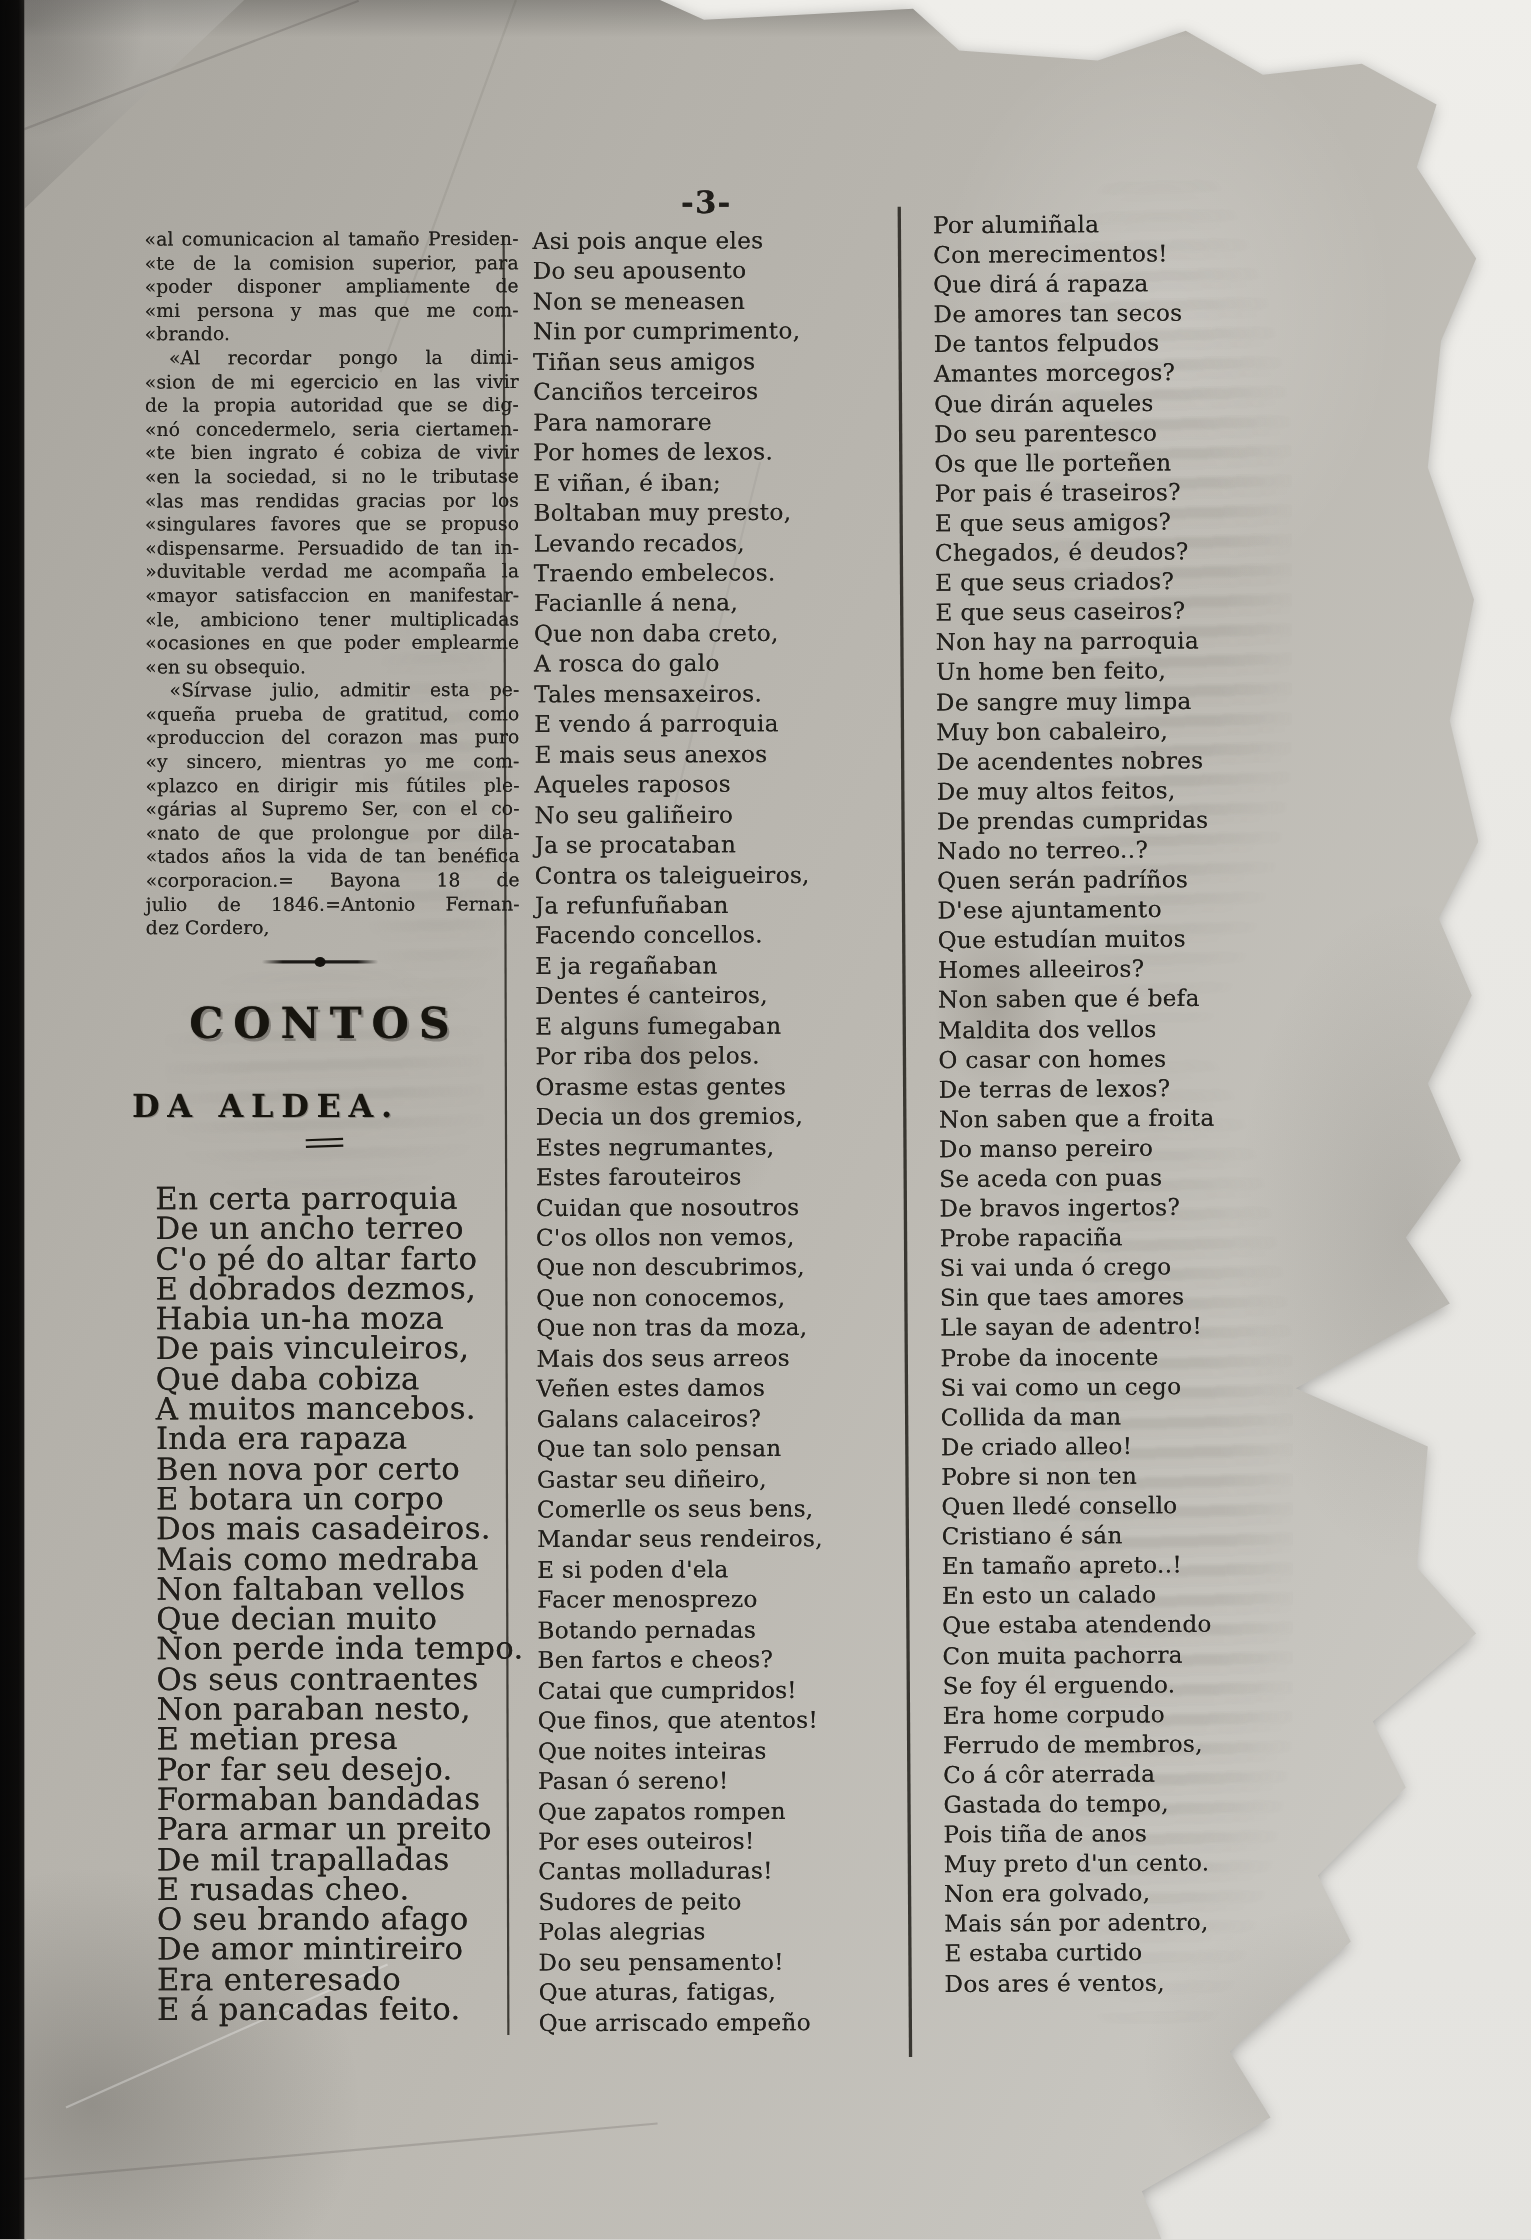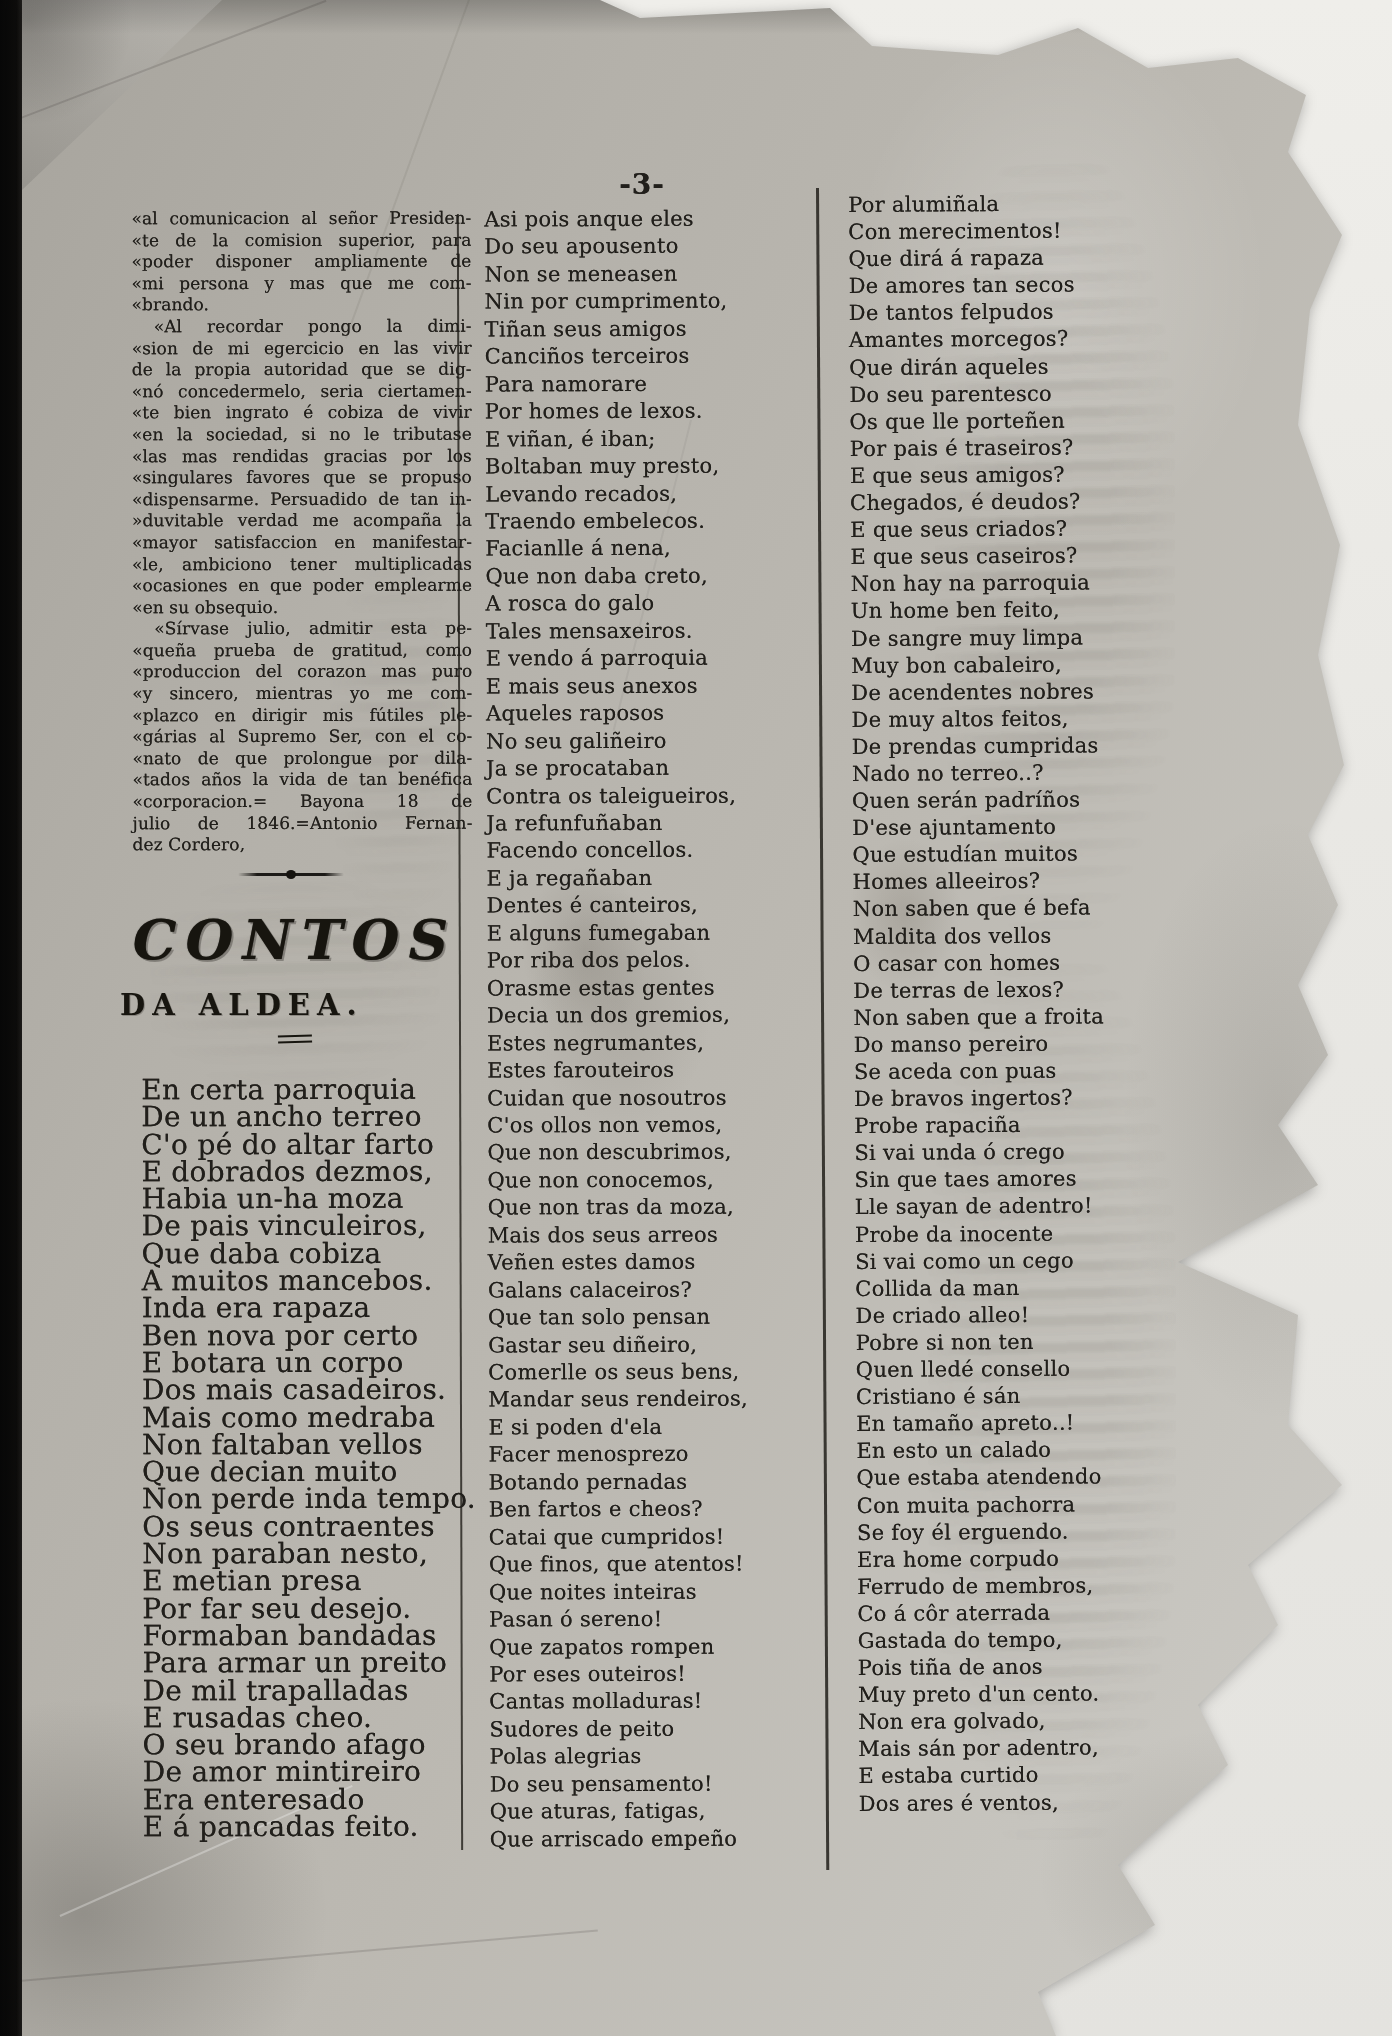--- a/index.html
+++ b/index.html
@@ -74,22 +74,22 @@
     position:absolute; left:0; top:3px; width:100%; height:3px;
     background:linear-gradient(90deg, transparent 0, #1c1a17 18%, #1c1a17 82%, transparent 100%);
     border-radius:2px;
   }
   .section-rule .dot {
     position:absolute; left:48px; top:0; width:10px; height:9px; border-radius:50%;
     background:#15130f;
   }
   .heading-title {
     position:absolute; left:120px; top:912px; width:350px; text-align:center;
-    font-size:55px; font-weight:bold; letter-spacing:9px; line-height:1;
-    color:#17150f; text-shadow:2px 2px 0 rgba(23,21,15,0.30), 0 0 1px rgba(23,21,15,0.7);font-style:italic;
+    font-size:39px; font-weight:bold; letter-spacing:9px; line-height:1;
+    color:#17150f; text-shadow:2px 2px 0 rgba(23,21,15,0.30), 0 0 1px rgba(23,21,15,0.7);
   }
   .heading-subtitle {
     position:absolute; left:120px; top:988px; width:350px; text-align:left;
     font-size:29px; font-weight:bold; letter-spacing:7px; color:#17150f;
     text-shadow:1px 1px 0 rgba(23,21,15,0.25);
   }
   .heading-flourish {
     position:absolute; left:278px; top:1035px; width:34px; height:8px;
     border-top:2.5px solid #17150f; border-bottom:2.5px solid #17150f;
     transform:rotate(-2deg);
@@ -128,21 +128,21 @@
       <div class="crease" style="left:20px; top:1980px; width:580px; height:2px; transform:rotate(-5deg); transform-origin:left center;"></div>
       <div class="crease light" style="left:60px; top:1915px; width:320px; height:2px; transform:rotate(-24deg); transform-origin:left center;"></div>
       <div class="crease" style="left:690px; top:420px; width:2px; height:320px; transform:rotate(14deg); transform-origin:top center; opacity:.35;"></div>
 
       <div class="page-number ink">-3-</div>
 
       <div class="divider divider-1"></div>
       <div class="divider divider-2"></div>
 
       <div class="prose ink">
-          <div class="prose-line">«al comunicacion al señor Presiden-</div>
+          <div class="prose-line">«al comunicacion al tamaño Presiden-</div>
           <div class="prose-line">«te de la comision superior, para</div>
           <div class="prose-line">«poder disponer ampliamente de</div>
           <div class="prose-line">«mi persona y mas que me com-</div>
           <div class="prose-line">«brando.</div>
           <div class="prose-line">«Al recordar pongo la dimi-</div>
           <div class="prose-line">«sion de mi egercicio en las vivir</div>
           <div class="prose-line">de la propia autoridad que se dig-</div>
           <div class="prose-line">«nó concedermelo, seria ciertamen-</div>
           <div class="prose-line">«te bien ingrato é cobiza de vivir</div>
           <div class="prose-line">«en la sociedad, si no le tributase</div>

